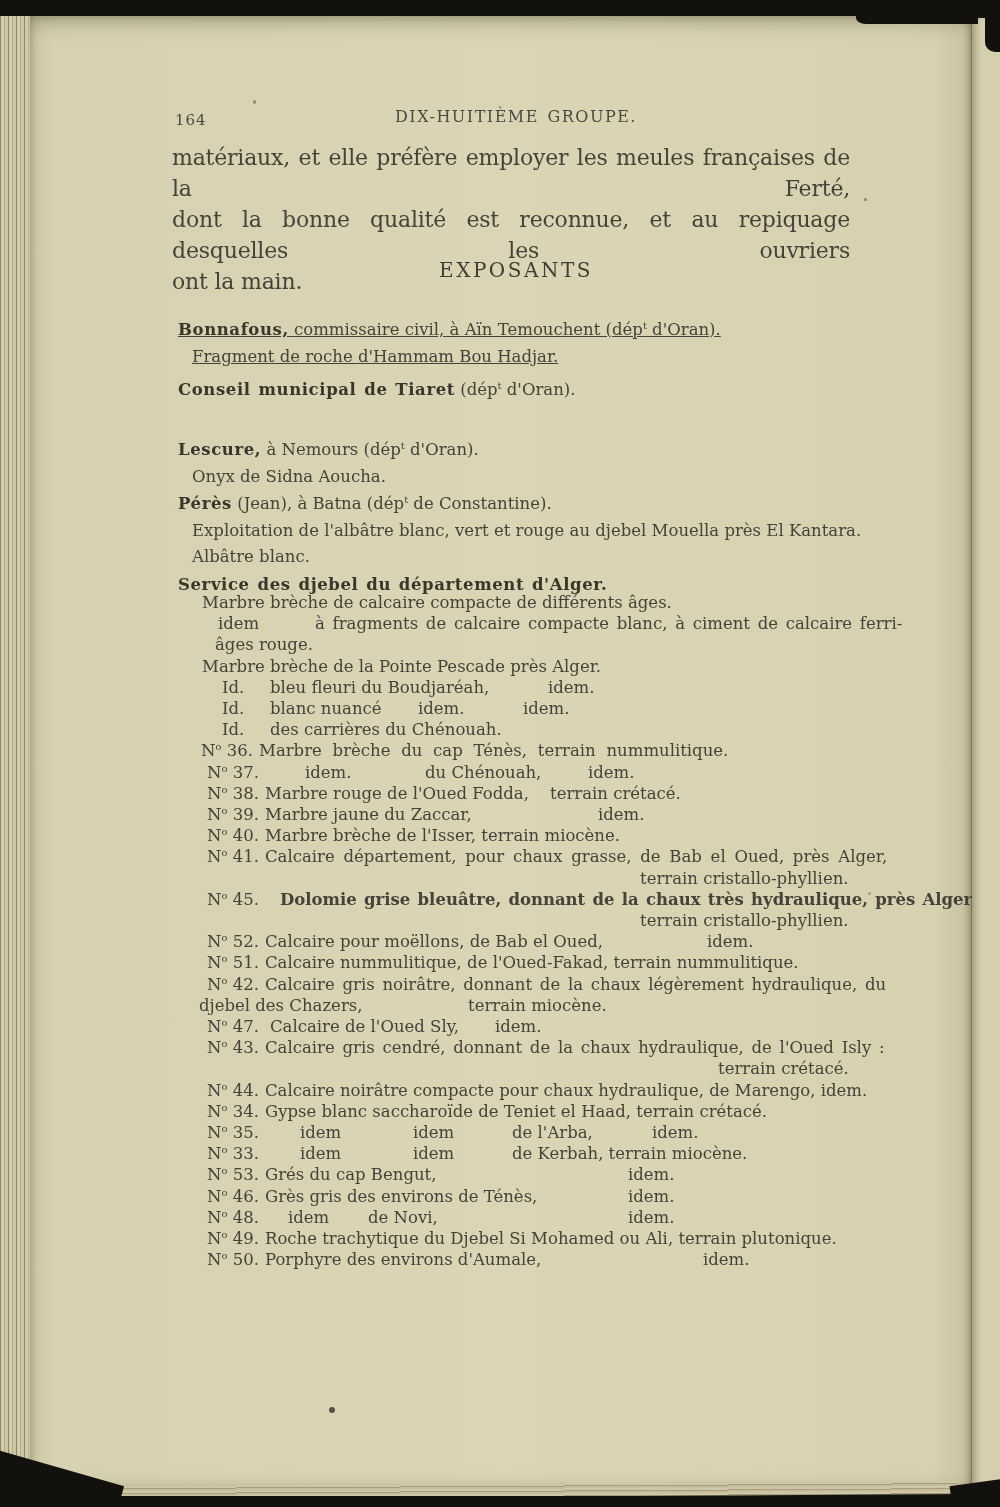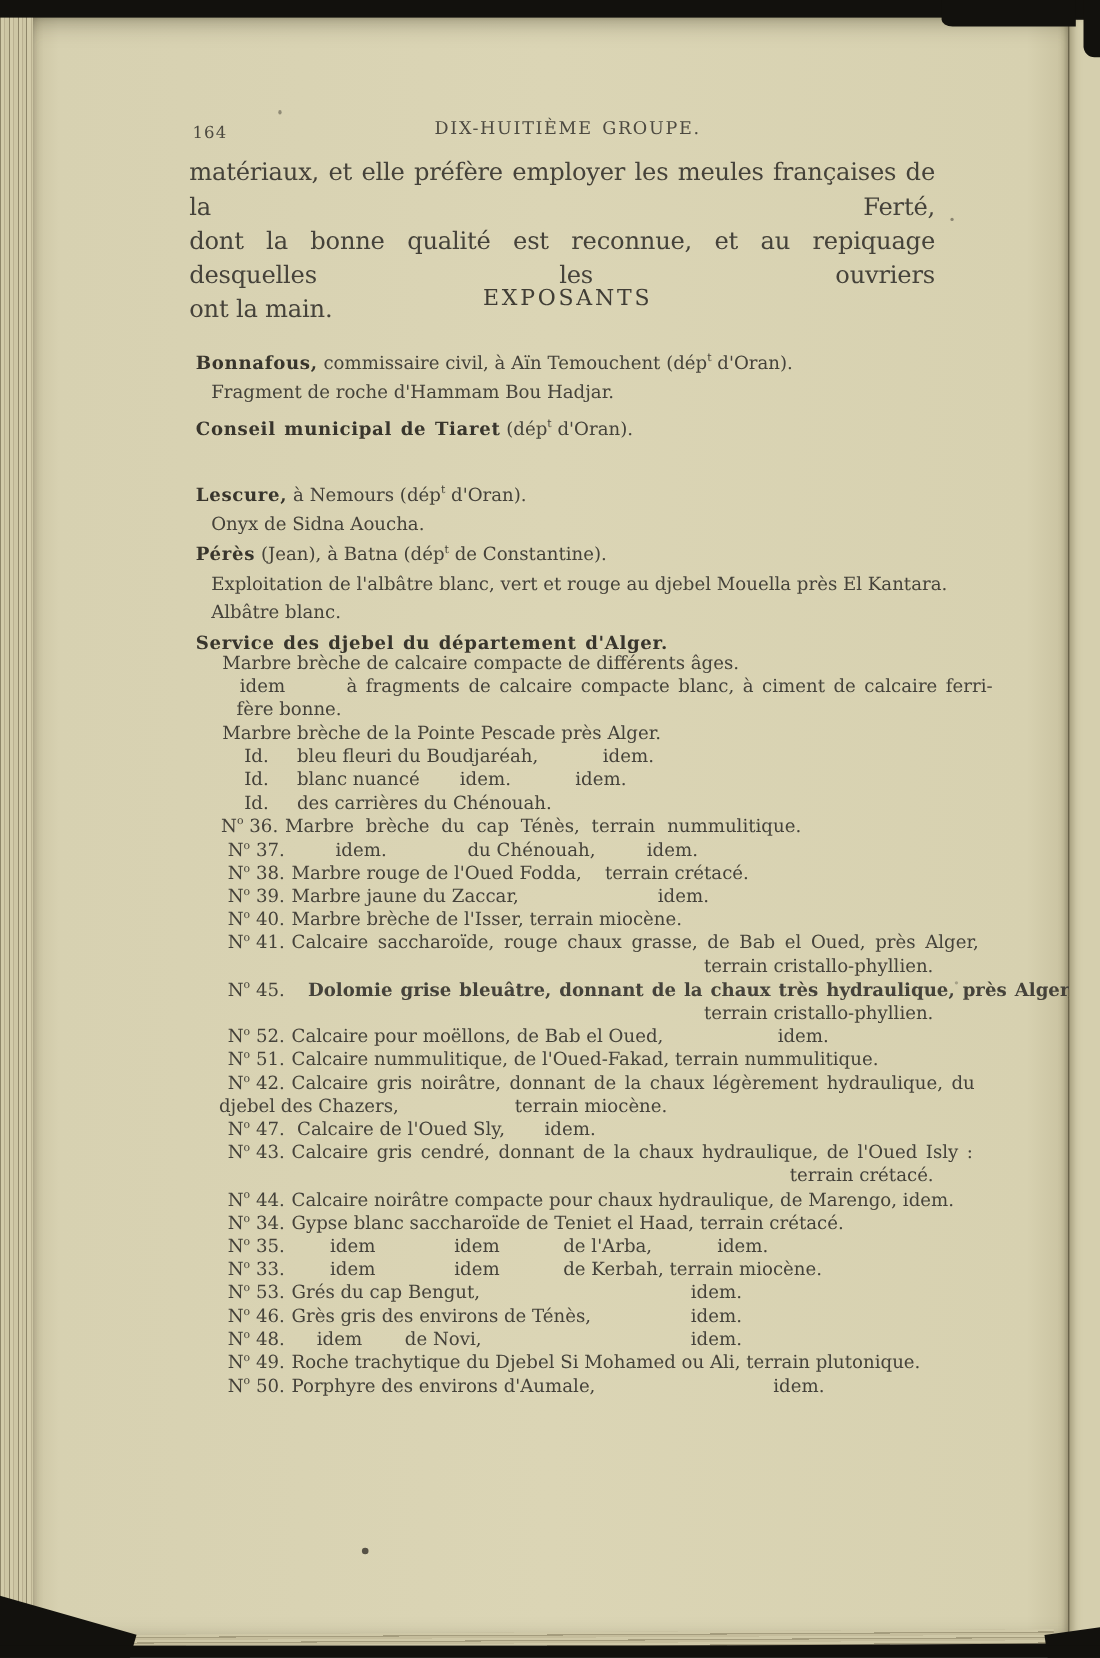--- a/index.html
+++ b/index.html
@@ -100,21 +100,21 @@
 
     <div class="intro" id="intro">
         <div class="pline">matériaux, et elle préfère employer les meules françaises de la Ferté,</div>
         <div class="pline">dont la bonne qualité est reconnue, et au repiquage desquelles les ouvriers</div>
         <div class="pline last">ont la main.</div>
       </div>
 
     <h2 class="exposants">EXPOSANTS</h2>
 
     <div id="exhibitors">
-        <div class="entry" style="top: 302px;">
+        <div class="entry" style="top: 302px; text-decoration: underline;">
           <div class="eline"><span class="bname">Bonnafous,</span><span> commissaire civil, à Aïn Temouchent (dép<sup>t</sup> d'Oran).</span></div>
           <div class="eline sub">Fragment de roche d'Hammam Bou Hadjar.</div>
         </div>
         <div class="entry" style="top: 362px;">
           <div class="eline"><span class="bname">Conseil municipal de Tiaret</span><span> (dép<sup>t</sup> d'Oran).</span></div>
         </div>
         <div class="entry" style="top: 422px;">
           <div class="eline"><span class="bname">Lescure,</span><span> à Nemours (dép<sup>t</sup> d'Oran).</span></div>
           <div class="eline sub">Onyx de Sidna Aoucha.</div>
         </div>
@@ -130,21 +130,21 @@
 
     <div id="mines">
         <div class="mline" style="top: 0px;">
           <span class="seg" style="left: 22px;">Marbre brèche de calcaire compacte de différents âges.</span>
         </div>
         <div class="mline" style="top: 21.2px;">
           <span class="seg" style="left: 38px;">idem</span>
           <span class="seg" style="left: 135px; word-spacing: 2.5px;">à fragments de calcaire compacte blanc, à ciment de calcaire ferri-</span>
         </div>
         <div class="mline" style="top: 42.4px;">
-          <span class="seg" style="left: 35px;">fère bonne.</span>
+          <span class="seg" style="left: 35px;">âges rouge.</span>
         </div>
         <div class="mline" style="top: 63.6px;">
           <span class="seg" style="left: 22px;">Marbre brèche de la Pointe Pescade près Alger.</span>
         </div>
         <div class="mline" style="top: 84.8px;">
           <span class="seg" style="left: 42px;">Id.</span>
           <span class="seg" style="left: 90px;">bleu fleuri du Boudjaréah,</span>
           <span class="seg" style="left: 368px;">idem.</span>
         </div>
         <div class="mline" style="top: 106px;">
@@ -176,21 +176,21 @@
           <span class="seg" style="left: 27px;">N<sup>o</sup> 39.</span>
           <span class="seg" style="left: 85px;">Marbre jaune du Zaccar,</span>
           <span class="seg" style="left: 418px;">idem.</span>
         </div>
         <div class="mline" style="top: 233.2px;">
           <span class="seg" style="left: 27px;">N<sup>o</sup> 40.</span>
           <span class="seg" style="left: 85px;">Marbre brèche de l'Isser, terrain miocène.</span>
         </div>
         <div class="mline" style="top: 254.4px;">
           <span class="seg" style="left: 27px;">N<sup>o</sup> 41.</span>
-          <span class="seg" style="left: 85px; word-spacing: 3.5px;">Calcaire saccharoïde, rouge chaux grasse, de Bab el Oued, près Alger,</span>
+          <span class="seg" style="left: 85px; word-spacing: 3.5px;">Calcaire département, pour chaux grasse, de Bab el Oued, près Alger,</span>
         </div>
         <div class="mline" style="top: 275.6px;">
           <span class="seg" style="left: 460px;">terrain cristallo-phyllien.</span>
         </div>
         <div class="mline" style="top: 296.8px;">
           <span class="seg" style="left: 27px;">N<sup>o</sup> 45.</span>
           <span class="seg" style="left: 100px; word-spacing: 1.5px; font-weight: bold;">Dolomie grise bleuâtre, donnant de la chaux très hydraulique, près Alger,</span>
         </div>
         <div class="mline" style="top: 318px;">
           <span class="seg" style="left: 460px;">terrain cristallo-phyllien.</span>

